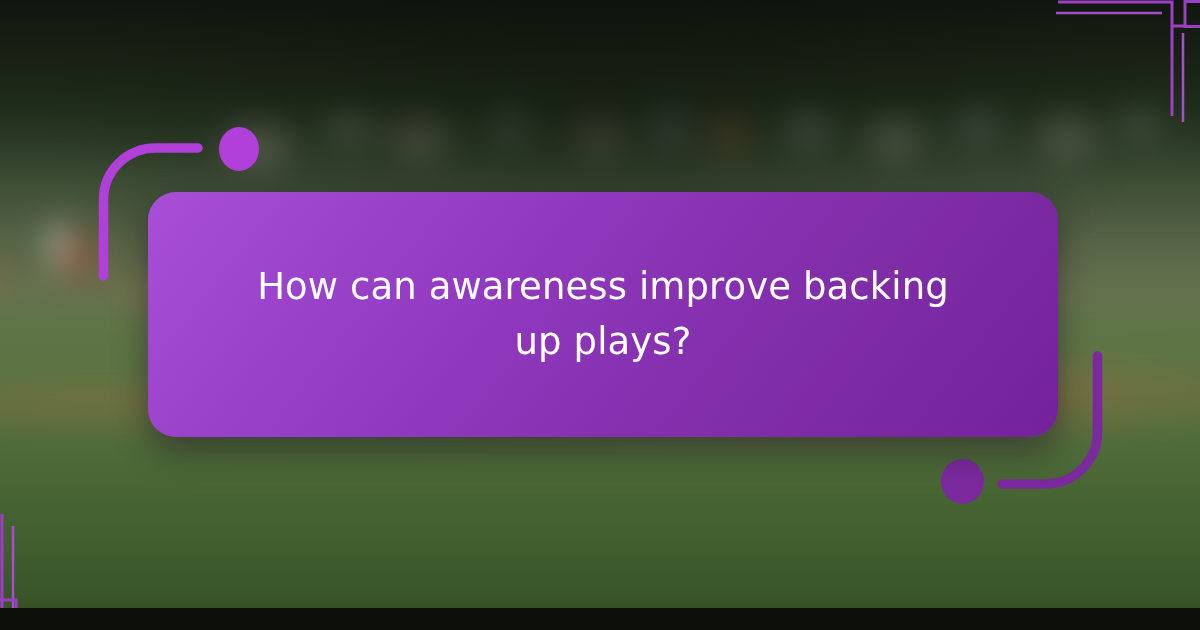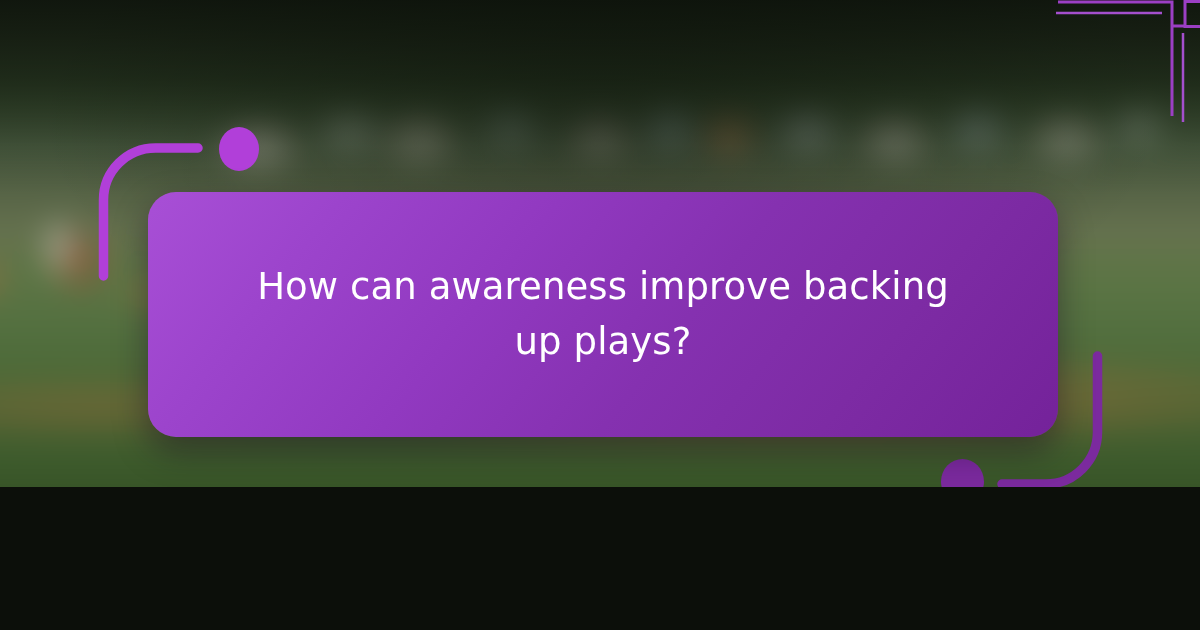--- a/index.html
+++ b/index.html
@@ -3,21 +3,21 @@
 <meta charset="utf-8">
 <style>
   html, body {
     margin: 0;
     padding: 0;
     background: #0c0f0a;
   }
   .stage {
     position: relative;
     width: 1200px;
-    height: 487px;
+    height: 608px;
     overflow: hidden;
     font-family: "DejaVu Sans", "Liberation Sans", sans-serif;
   }
 
   
   .bg {
     position: absolute;
     inset: -40px;
     background-color: #2d4022;
     background-image:

